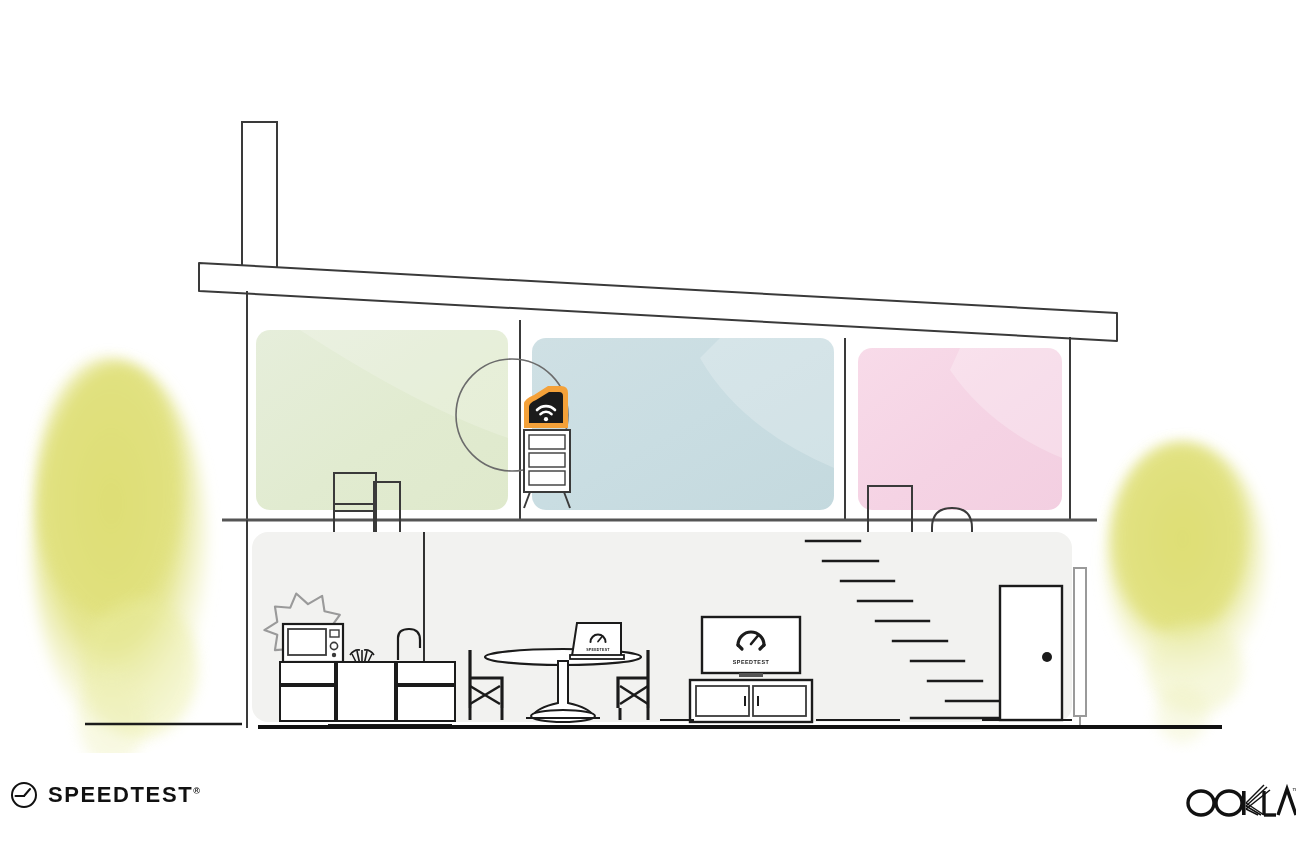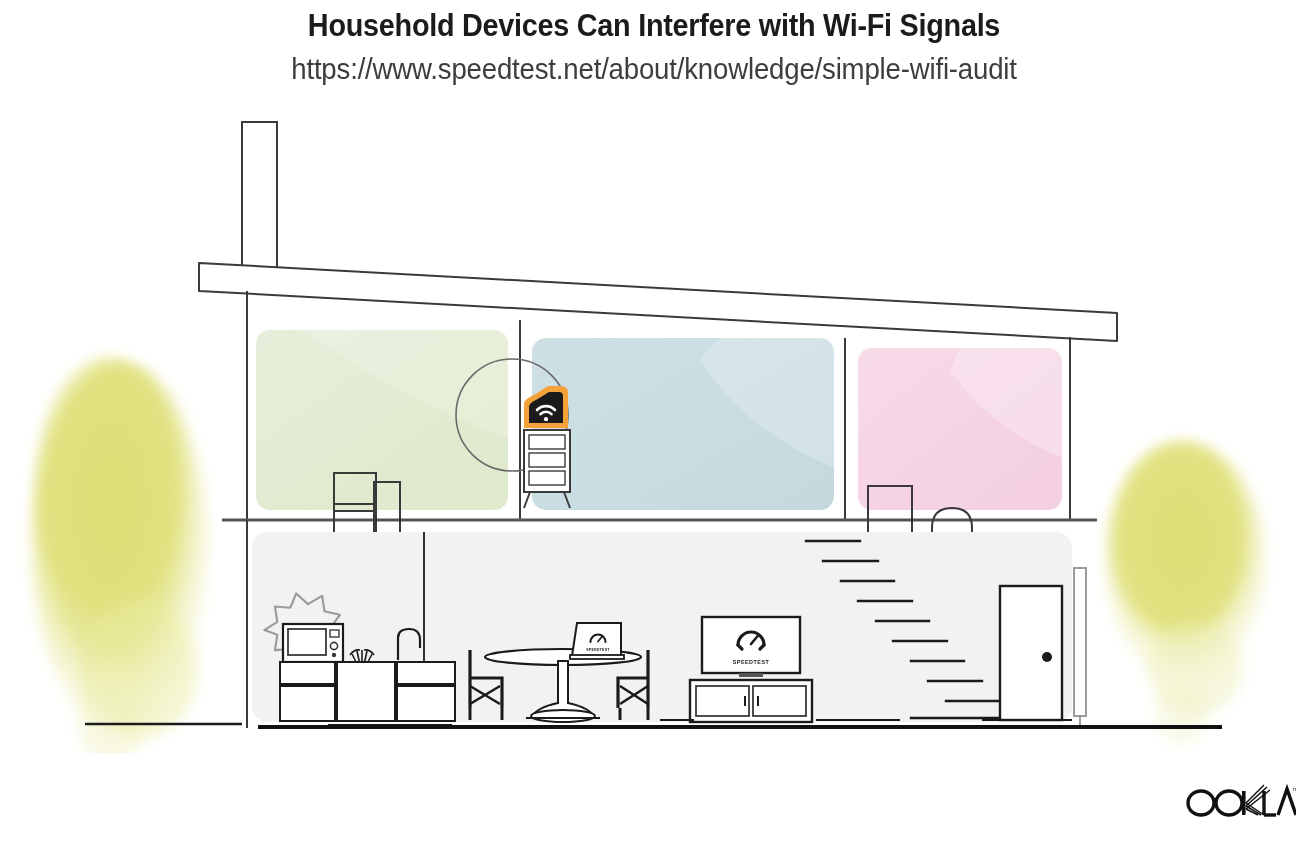--- a/index.html
+++ b/index.html
@@ -91,24 +91,20 @@
     position: absolute;
     right: 12px;
     top: 20px;
   }
 </style>
 </head>
 <body>
 
 <div class="page">
 
-  <div class="header">
-    <h1 class="title">Household Devices Can Interfere with Wi-Fi Signals</h1>
-    <div class="subtitle">https://www.speedtest.net/about/knowledge/simple-wifi-audit</div>
-  </div>
 
   <div class="illustration">
     <svg width="1308" height="645" viewBox="0 0 1308 645" xmlns="http://www.w3.org/2000/svg">
       <defs>
         <radialGradient id="foliageGradL" cx="45%" cy="38%" r="62%">
           <stop offset="0%" stop-color="#dede72" stop-opacity="0.95"></stop>
           <stop offset="62%" stop-color="#dfe07a" stop-opacity="0.82"></stop>
           <stop offset="100%" stop-color="#f2f3c8" stop-opacity="0.18"></stop>
         </radialGradient>
         <radialGradient id="foliageGradR" cx="48%" cy="40%" r="60%">
@@ -430,20 +426,28 @@
 
       <g>
         <line x1="85" y1="616" x2="242" y2="616" stroke="#1b1b1b" stroke-width="2.6"></line>
         <line x1="258" y1="619" x2="1222" y2="619" stroke="#111111" stroke-width="4"></line>
       </g>
     </svg>
   </div>
 
   <div class="footer">
 
+    <div class="logo-speedtest">
+      <svg width="28" height="28" viewBox="0 0 28 28">
+        <circle cx="14" cy="14" r="12" fill="none" stroke="#111111" stroke-width="2"></circle>
+        <line x1="14" y1="15" x2="20" y2="8" stroke="#111111" stroke-width="2" stroke-linecap="round"></line>
+        <line x1="5.5" y1="15" x2="14" y2="15" stroke="#111111" stroke-width="2" stroke-linecap="round"></line>
+      </svg>
+      <span class="wordmark"><span>SPEEDTEST</span><span class="reg">®</span></span>
+    </div>
 
     <div class="logo-ookla">
       <svg width="112" height="40" viewBox="0 0 112 40">
         <g fill="none" stroke="#111111" stroke-width="3.4">
           <ellipse cx="17" cy="22" rx="13" ry="12"></ellipse>
           <ellipse cx="45" cy="22" rx="13" ry="12"></ellipse>
         </g>
         <rect x="58" y="10" width="3.6" height="24" fill="#111111"></rect>
         <g stroke="#111111" stroke-width="1.5">
           <line x1="62" y1="22" x2="80" y2="4"></line>

